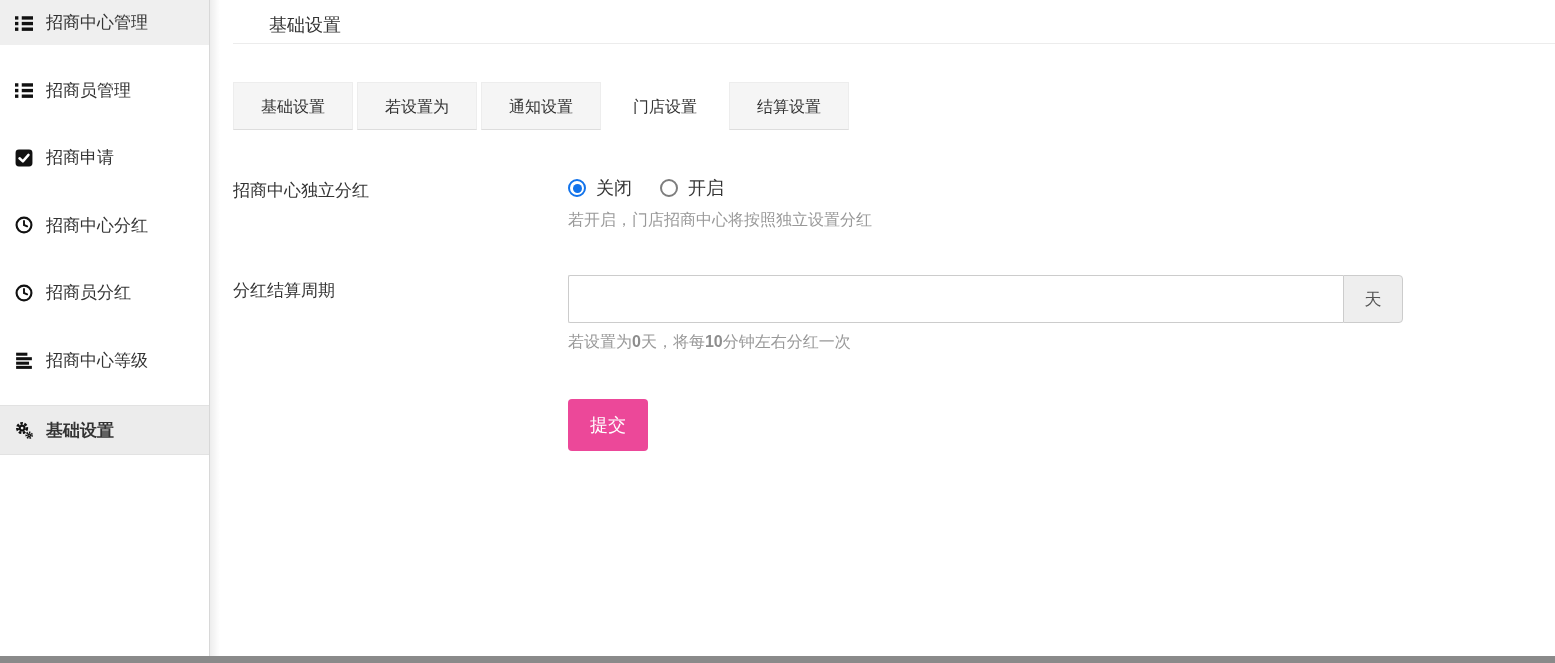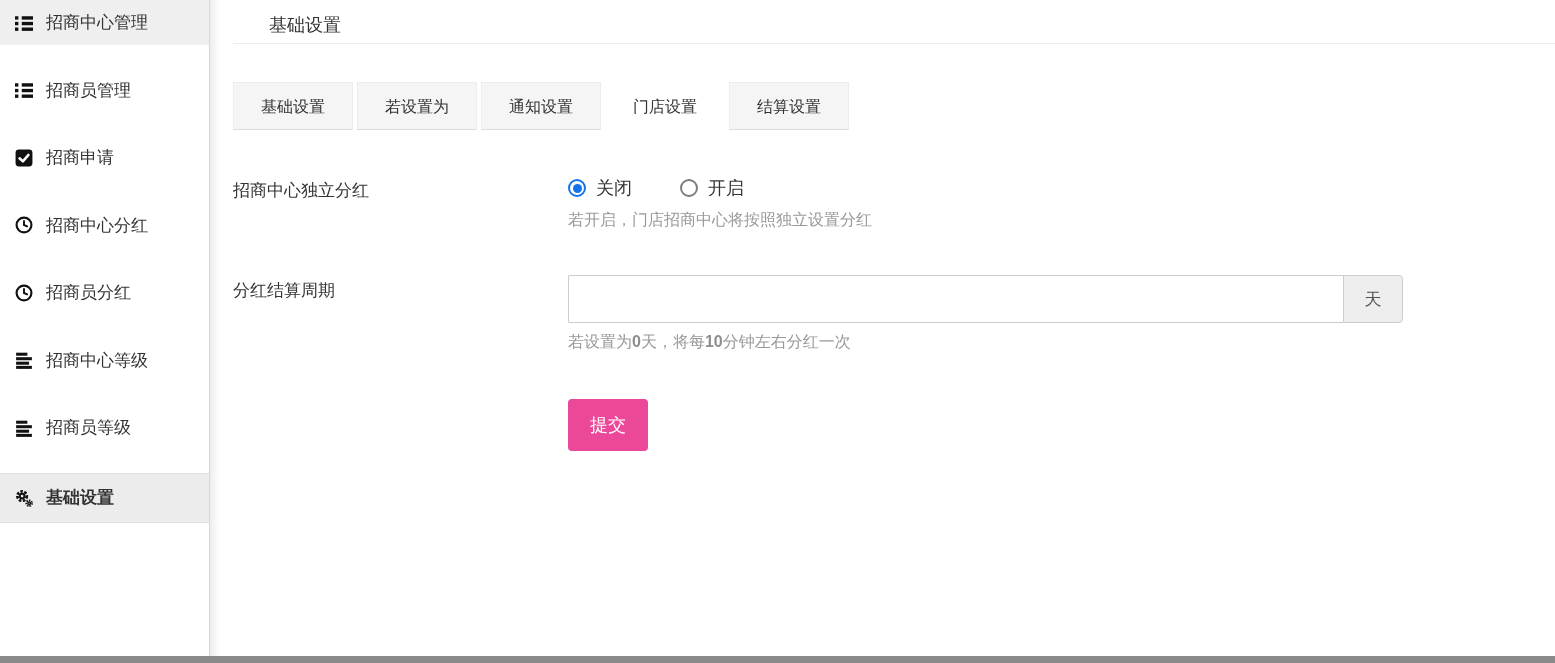--- a/index.html
+++ b/index.html
@@ -28,21 +28,21 @@
     color:#333; background:#f5f5f5; border:1px solid #ededed; border-bottom:1px solid #ddd;
     cursor:pointer; white-space:nowrap; }
   .tab.active { background:#fff; border-color:transparent; border-bottom-color:transparent; }
 
   
   .form { margin-top:45px; }
   .form-row { display:flex; }
   .form-label { width:292px; text-align:left; font-size:17px; color:#333; padding-top:4px; flex:none; }
   .ctrl { margin-left:43px; }
   .row-1 { margin-bottom:44px; }
-  .radio-line { display:flex; align-items:center; gap:26px; height:26px; }
+  .radio-line { display:flex; align-items:center; gap:6px; height:26px; }
   .radio-opt { display:flex; align-items:center; gap:10px; cursor:pointer; margin-right:22px; }
   .radio { width:18px; height:18px; border-radius:50%; background:#fff; position:relative; flex:none; }
   .radio.checked { border:2px solid #1273eb; }
   .radio.checked::after { content:''; position:absolute; left:50%; top:50%; width:9px; height:9px;
     margin:-4.5px 0 0 -4.5px; border-radius:50%; background:#1273eb; }
   .radio.unchecked { border:2px solid #7d7d7d; }
   .radio-text { font-size:18px; color:#333; }
   .help { margin-top:9px; font-size:16px; color:#999; }
   .help b { color:#8d8d8d; }
 
@@ -129,31 +129,20 @@
         <svg viewBox="0 0 16 16" width="18" height="18" fill="#111">
             <rect x="1" y="1.5" width="10" height="2.7"></rect>
             <rect x="1" y="5.5" width="14" height="2.7"></rect>
             <rect x="1" y="9.5" width="11.5" height="2.7"></rect>
             <rect x="1" y="13.2" width="14" height="2.7"></rect>
           </svg>
       </span>
       <span>招商中心等级</span>
     </div>
 
-    <div class="side-item">
-      <span class="icn">
-        <svg viewBox="0 0 16 16" width="18" height="18" fill="#111">
-            <rect x="1" y="1.5" width="10" height="2.7"></rect>
-            <rect x="1" y="5.5" width="14" height="2.7"></rect>
-            <rect x="1" y="9.5" width="11.5" height="2.7"></rect>
-            <rect x="1" y="13.2" width="14" height="2.7"></rect>
-          </svg>
-      </span>
-      <span>招商员等级</span>
-    </div>
 
     <div class="side-item active">
       <span class="icn">
         <svg viewBox="0 0 16 16" width="18" height="18">
             <circle cx="6.3" cy="6.3" r="4.2" fill="none" stroke="#111" stroke-width="2.4" stroke-dasharray="2.2 1.35"></circle>
             <circle cx="6.3" cy="6.3" r="2.1" fill="none" stroke="#111" stroke-width="1.8"></circle>
             <circle cx="12.6" cy="12.6" r="2.5" fill="none" stroke="#111" stroke-width="1.7" stroke-dasharray="1.3 0.95"></circle>
             <circle cx="12.6" cy="12.6" r="1.1" fill="none" stroke="#111" stroke-width="1.3"></circle>
           </svg>
       </span>

